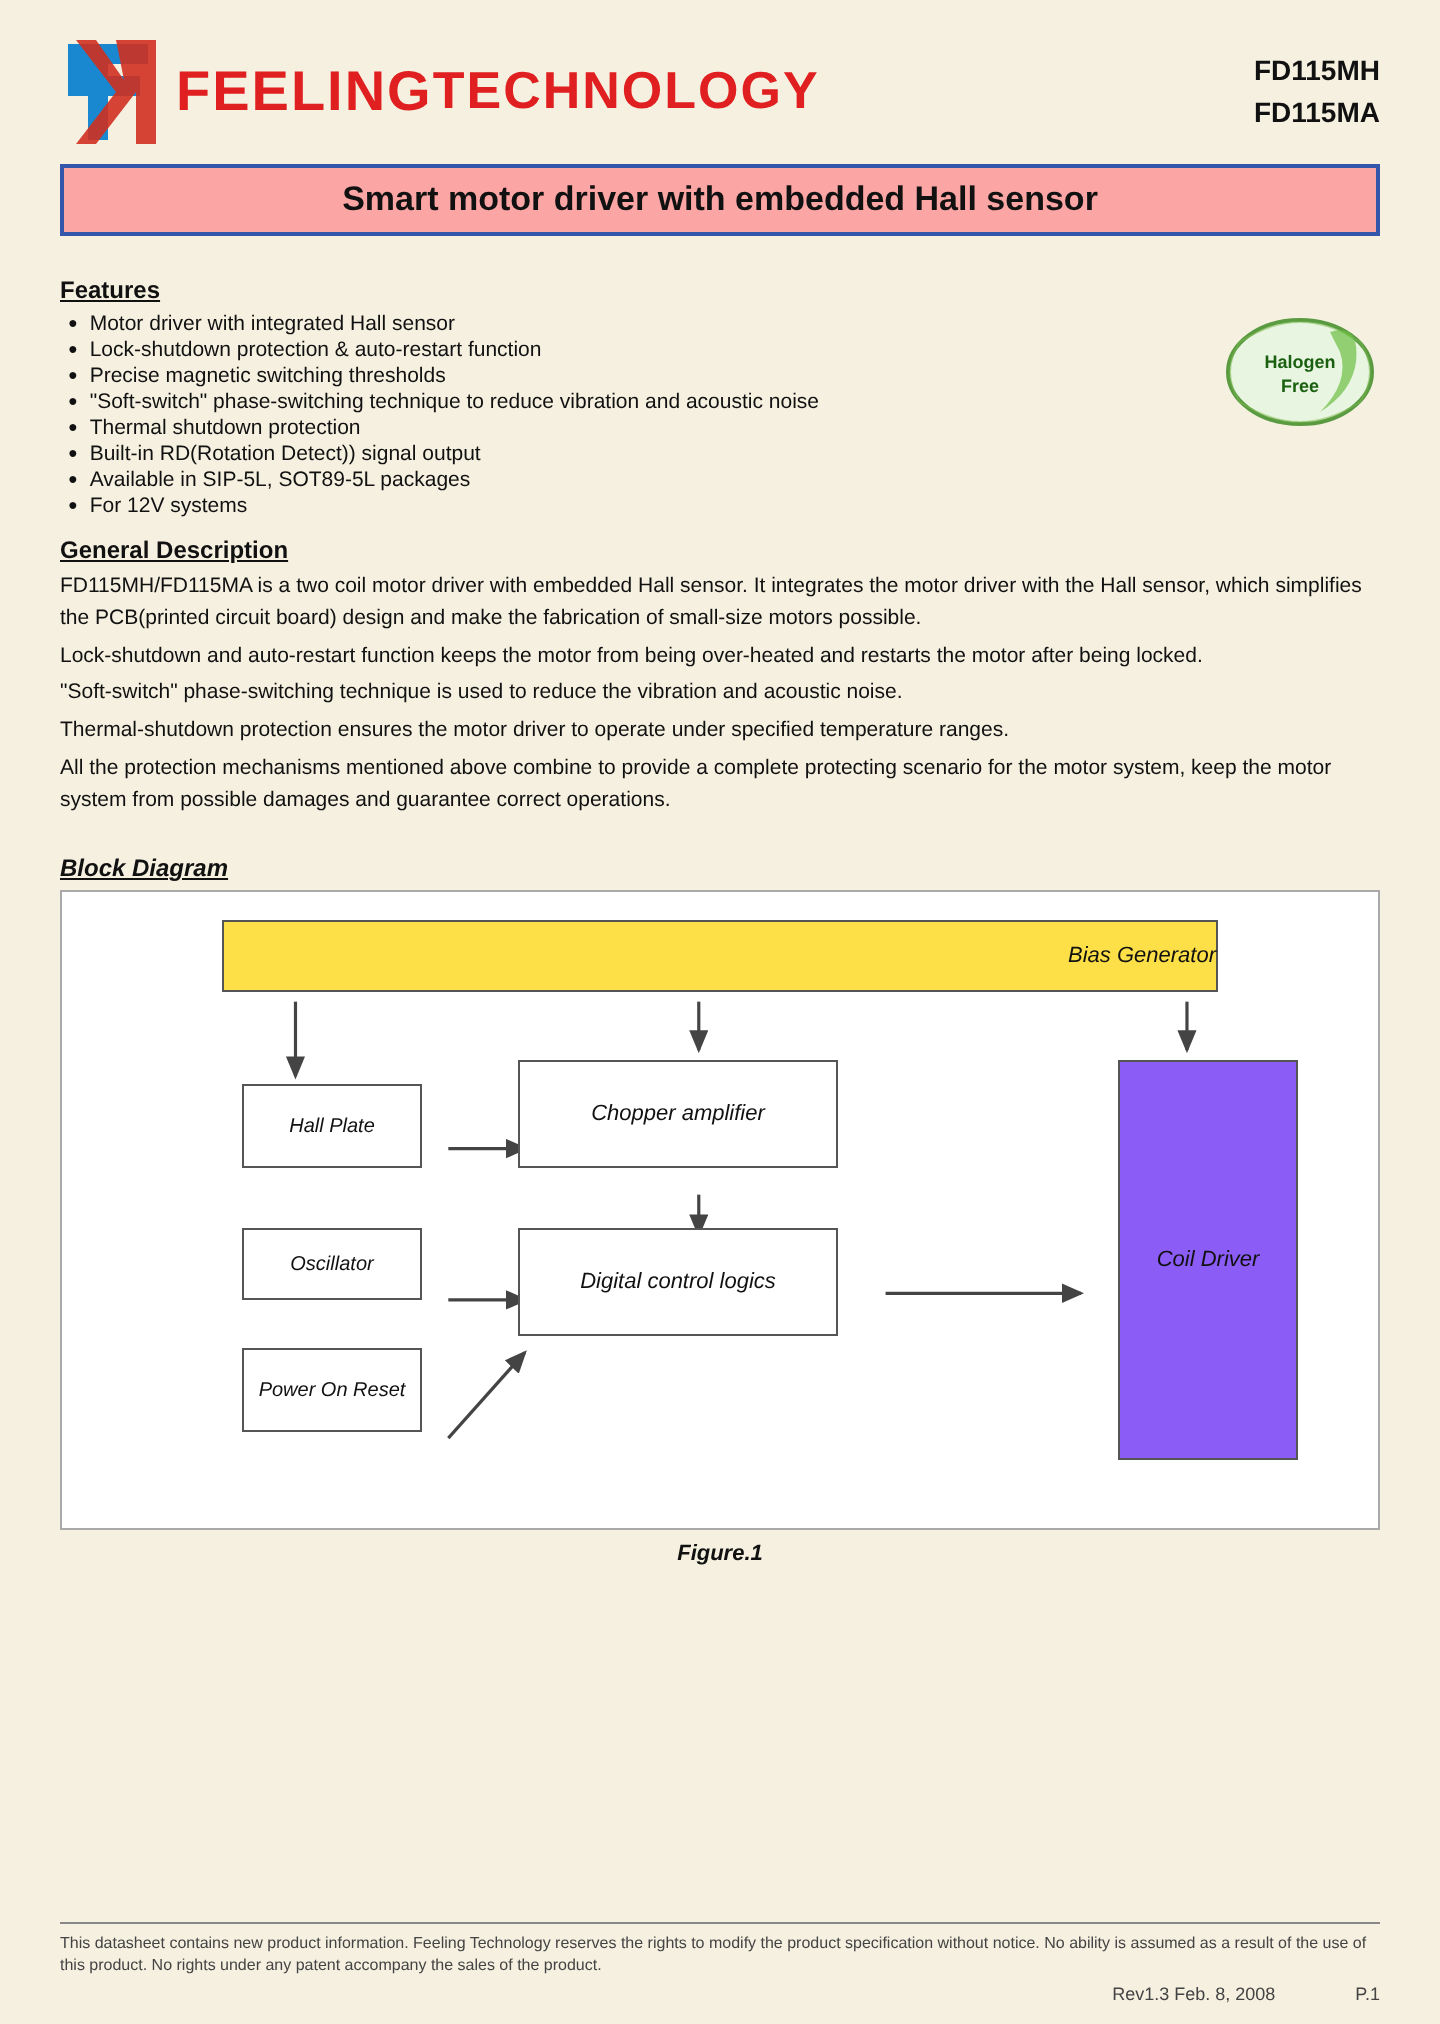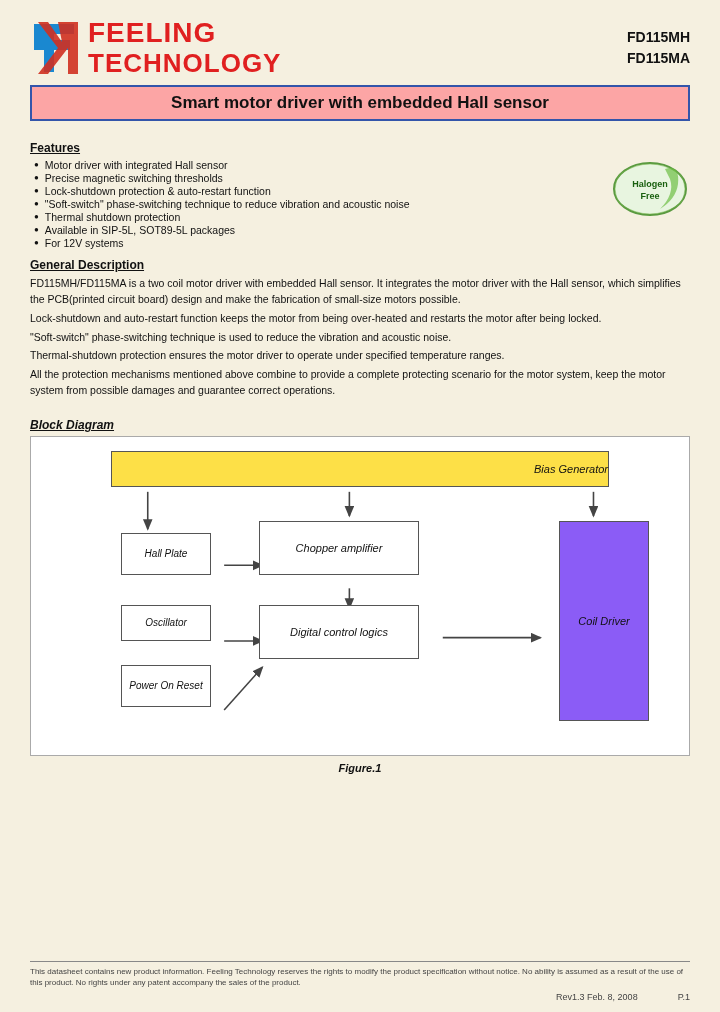--- a/index.html
+++ b/index.html
@@ -31,21 +31,21 @@
       display: flex;
       align-items: center;
       gap: 10px;
     }
     .logo-icon {
       width: 48px;
       height: 56px;
     }
     .logo-text {
       display: flex;
-      flex-direction: column;
+      flex-direction: row;
       line-height: 1.1;
     }
     .logo-feeling {
       font-size: 28px;
       font-weight: 900;
       color: #e02020;
       letter-spacing: 1px;
     }
     .logo-technology {
       font-size: 26px;
@@ -293,24 +293,25 @@
 
   <div class="title-bar">
     <span>Smart motor driver with embedded Hall sensor</span>
   </div>
 
   <div class="section-title">Features</div>
   <div class="features-area">
     <div class="features-list">
       <ul id="features-ul">
           <li>Motor driver with integrated Hall sensor</li>
+          <li>Lock-shutdown protection &amp; auto-restart function</li>
           <li>Precise magnetic switching thresholds</li>
-          <li>Lock-shutdown protection &amp; auto-restart function</li>
           <li>"Soft-switch" phase-switching technique to reduce vibration and acoustic noise</li>
           <li>Thermal shutdown protection</li>
+          <li>Built-in RD(Rotation Detect)) signal output</li>
           <li>Available in SIP-5L, SOT89-5L packages</li>
           <li>For 12V systems</li>
         </ul>
     </div>
 
     <div class="halogen-badge">
       <svg viewBox="0 0 80 60" width="80" height="60" xmlns="http://www.w3.org/2000/svg">
         <ellipse cx="40" cy="30" rx="36" ry="26" fill="#e8f5e0" stroke="#5a9a40" stroke-width="2"></ellipse>
         <path d="M 10,15 Q 40,-5 70,15 Q 80,30 70,45 Q 40,65 10,45 Q 0,30 10,15 Z" fill="none" stroke="#7aba50" stroke-width="1" opacity="0.5"></path>
 

